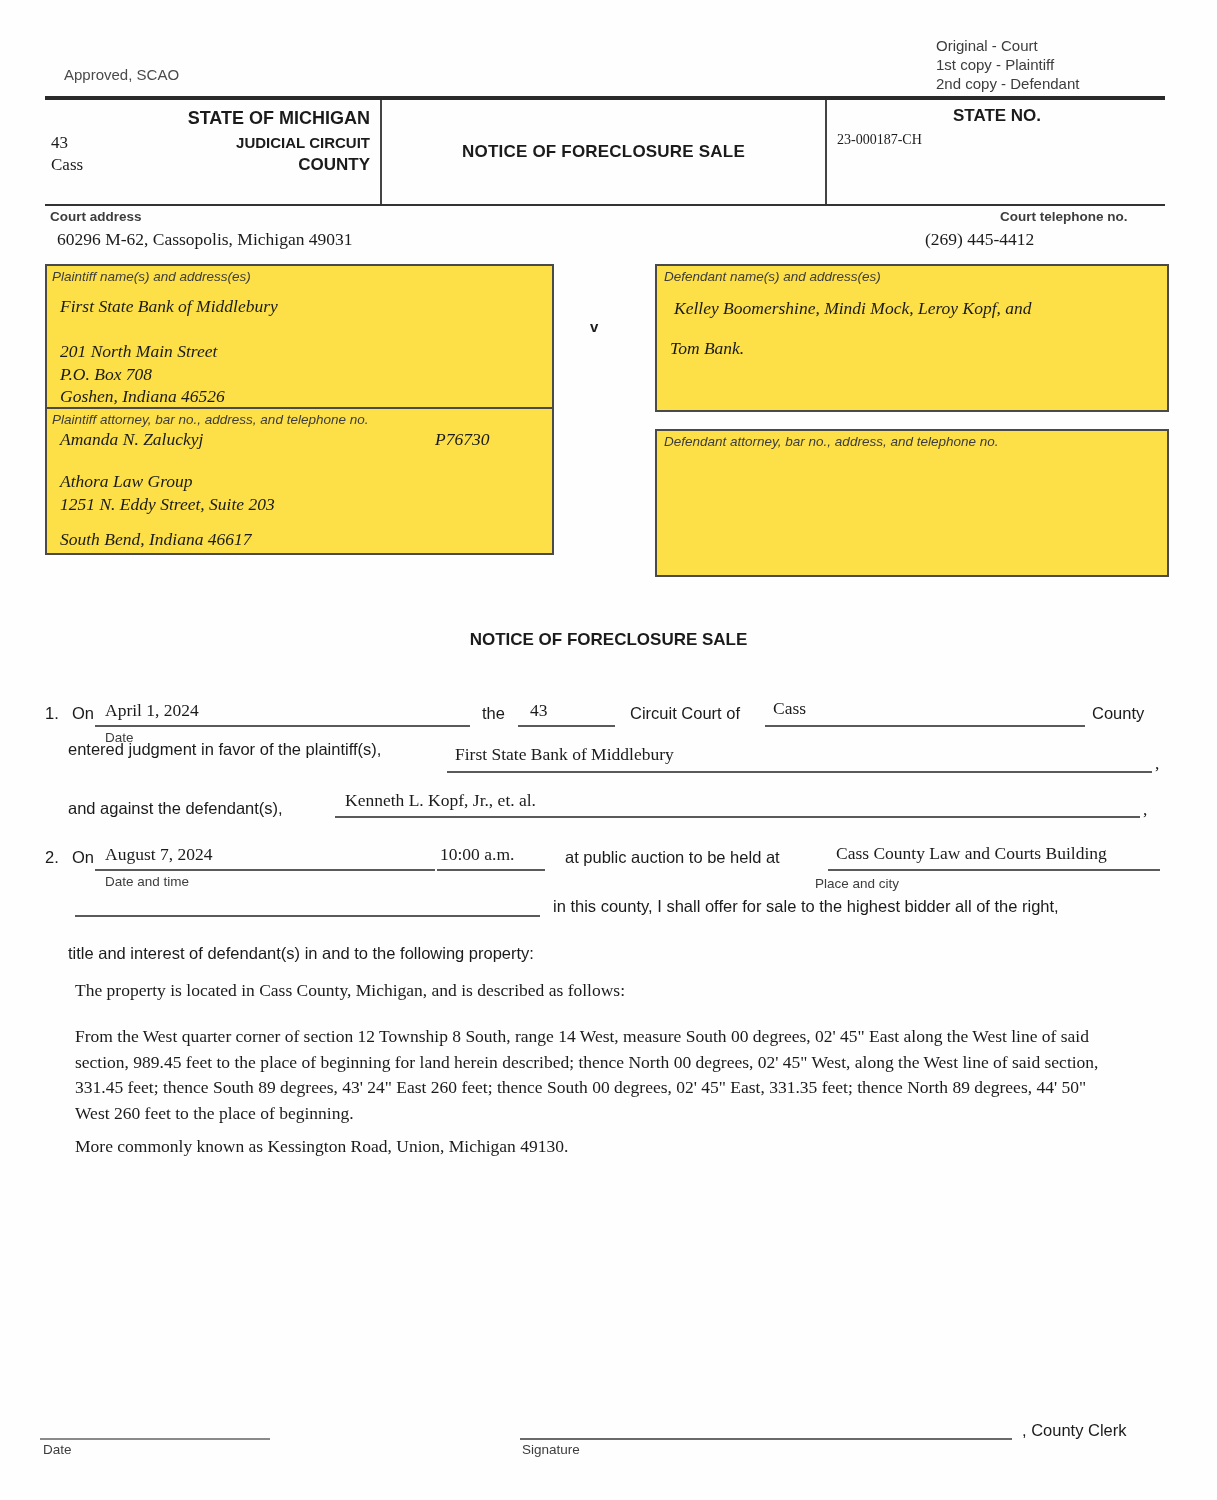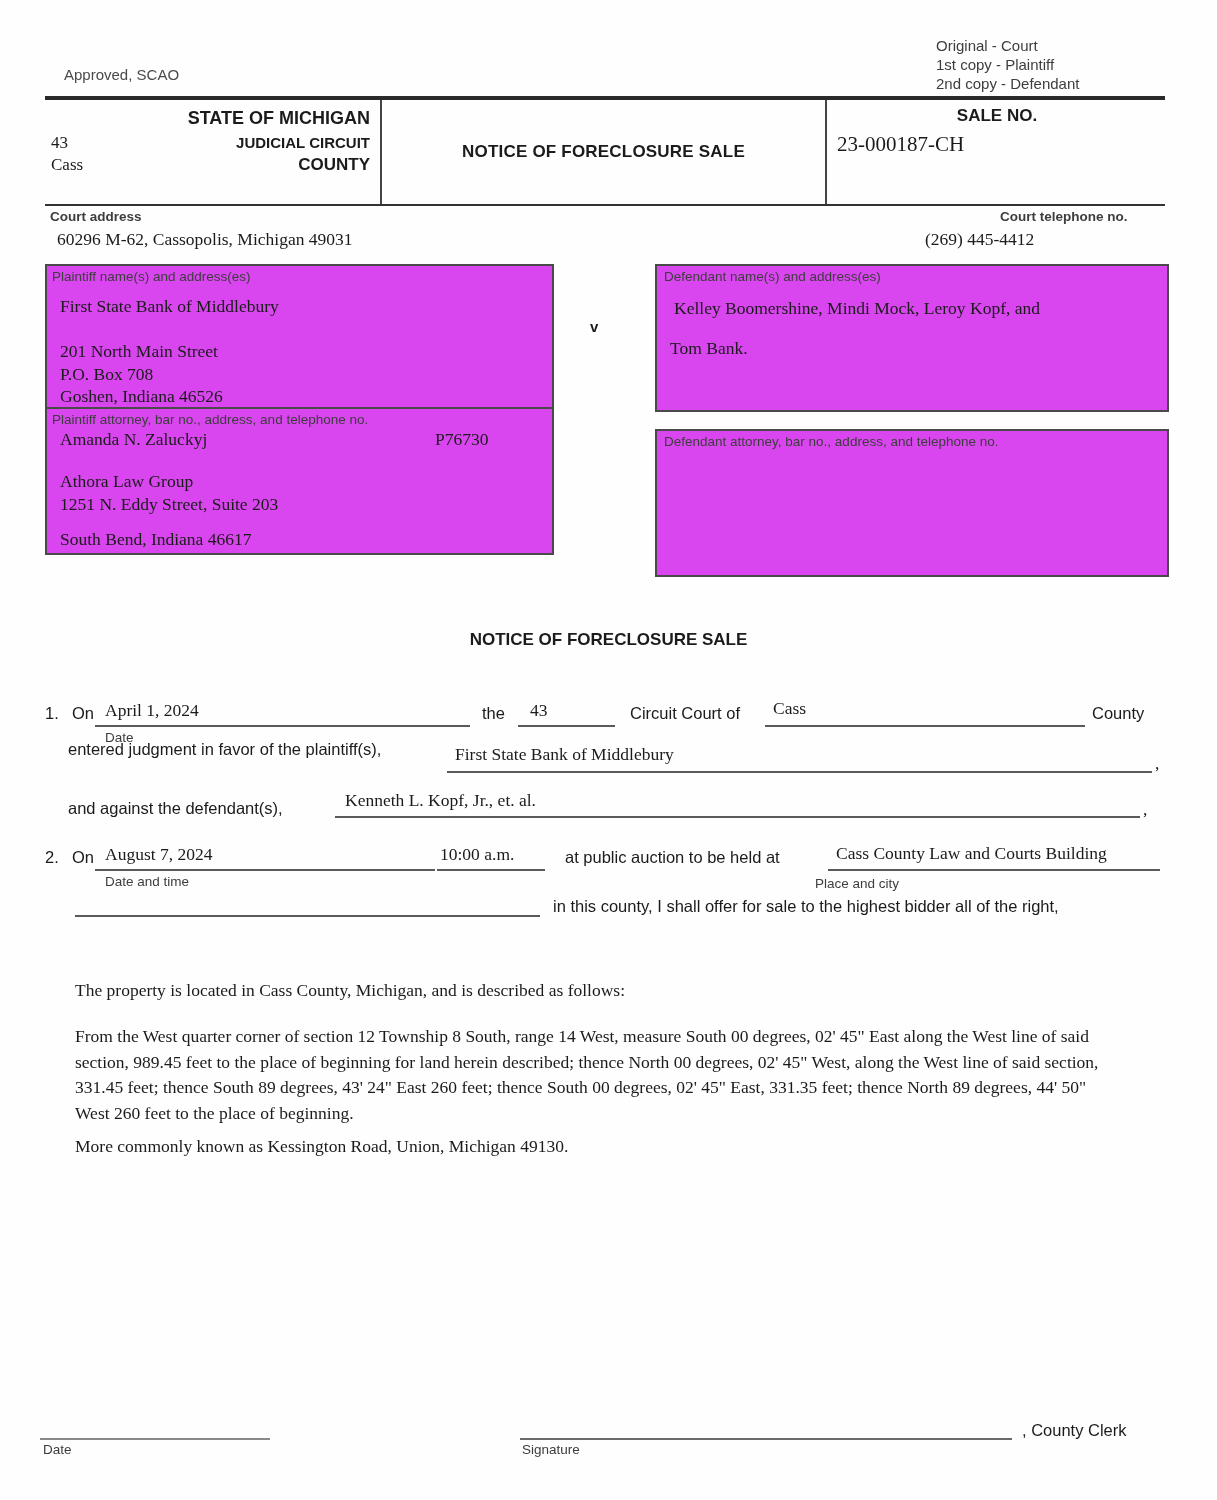--- a/index.html
+++ b/index.html
@@ -14,21 +14,21 @@
   }
   .abs{position:absolute;}
   .sans{font-family:"Liberation Sans", sans-serif;}
   .serif{font-family:"Liberation Serif", serif;}
   .lbl{font-size:13.5px;color:#3d3d3d;}
   .txt{font-size:16.5px;}
   .val{font-family:"Liberation Serif", serif;font-size:17.5px;}
   .b{font-weight:bold;}
   .rule{height:0;border-top:2px solid #5a5a5a;}
   .rule-lt{height:0;border-top:2px solid #8a8a8a;}
-  .box{position:absolute;border:2px solid #4a4a4a;background:#d946ef;}
+  .box{position:absolute;border:2px solid #4a4a4a;background:#fde047;font-style:italic;}
   .copies div{line-height:19px;}
   
   .hdr{
     position:absolute;left:45px;top:96px;width:1120px;height:110px;
     border-top:4px solid #2a2a2a;border-bottom:2px solid #333;
     display:flex;box-sizing:border-box;
   }
   .hdr-left{width:335px;box-sizing:border-box;padding:8px 10px 0 6px;}
   .hdr-mid{width:447px;box-sizing:border-box;border-left:2px solid #444;border-right:2px solid #444;
     display:flex;align-items:center;justify-content:center;}
@@ -58,22 +58,22 @@
       </div>
       <div class="row-between" style="margin-top:2px;">
         <span class="serif" style="font-size:17px;">Cass</span>
         <span class="b" style="font-size:17px;">COUNTY</span>
       </div>
     </div>
     <div class="hdr-mid">
       <span class="hdr-title">NOTICE OF FORECLOSURE SALE</span>
     </div>
     <div class="hdr-right">
-      <div class="b" style="text-align:center;font-size:17px;">SALE NO.</div>
-      <div class="serif" style="font-size:21px;margin-top:6px;">23-000187-CH</div>
+      <div class="b" style="text-align:center;font-size:17px;">STATE NO.</div>
+      <div class="serif" style="font-size:14px;margin-top:6px;">23-000187-CH</div>
     </div>
   </div>
 
   <div class="abs lbl b" style="left:50px;top:209px;font-weight:600;">Court address</div>
   <div class="abs lbl b" style="left:1000px;top:209px;font-weight:600;">Court telephone no.</div>
   <div class="abs val" style="left:57px;top:229px;">60296 M-62, Cassopolis, Michigan 49031</div>
   <div class="abs val" style="left:925px;top:229px;">(269) 445-4412</div>
 
   <div class="box" style="left:45px;top:264px;width:505px;height:144px;">
     <div class="lbl" style="position:absolute;left:5px;top:3px;">Plaintiff name(s) and address(es)</div>
@@ -138,20 +138,21 @@
   <div class="abs rule" style="left:437px;top:869px;width:108px;"></div>
   <div class="abs val" style="left:440px;top:844px;">10:00 a.m.</div>
   <div class="abs lbl" style="left:105px;top:874px;">Date and time</div>
   <div class="abs txt" style="left:565px;top:848px;">at public auction to be held at</div>
   <div class="abs rule" style="left:828px;top:869px;width:332px;"></div>
   <div class="abs val" style="left:836px;top:843px;">Cass County Law and Courts Building</div>
   <div class="abs lbl" style="left:815px;top:876px;">Place and city</div>
 
   <div class="abs rule" style="left:75px;top:915px;width:465px;"></div>
   <div class="abs txt" style="left:553px;top:897px;">in this county, I shall offer for sale to the highest bidder all of the right,</div>
+  <div class="abs txt" style="left:68px;top:944px;">title and interest of defendant(s) in and to the following property:</div>
 
   <div class="abs val" style="left:75px;top:980px;">The property is located in Cass County, Michigan, and is described as follows:</div>
   <div class="abs val" style="left:75px;top:1024px;width:1040px;line-height:25.5px;">From the West quarter corner of section 12 Township 8 South, range 14 West, measure South 00 degrees, 02' 45" East along the West line of said section, 989.45 feet to the place of beginning for land herein described; thence North 00 degrees, 02' 45" West, along the West line of said section, 331.45 feet; thence South 89 degrees, 43' 24" East 260 feet; thence South 00 degrees, 02' 45" East, 331.35 feet; thence North 89 degrees, 44' 50" West 260 feet to the place of beginning.</div>
   <div class="abs val" style="left:75px;top:1136px;">More commonly known as Kessington Road, Union, Michigan 49130.</div>
 
   <div class="abs rule-lt" style="left:40px;top:1438px;width:230px;"></div>
   <div class="abs lbl" style="left:43px;top:1442px;">Date</div>
   <div class="abs rule-lt" style="left:520px;top:1438px;width:492px;border-top-color:#6a6a6a;"></div>
   <div class="abs lbl" style="left:522px;top:1442px;">Signature</div>
   <div class="abs txt" style="left:1022px;top:1421px;">, County Clerk</div>

